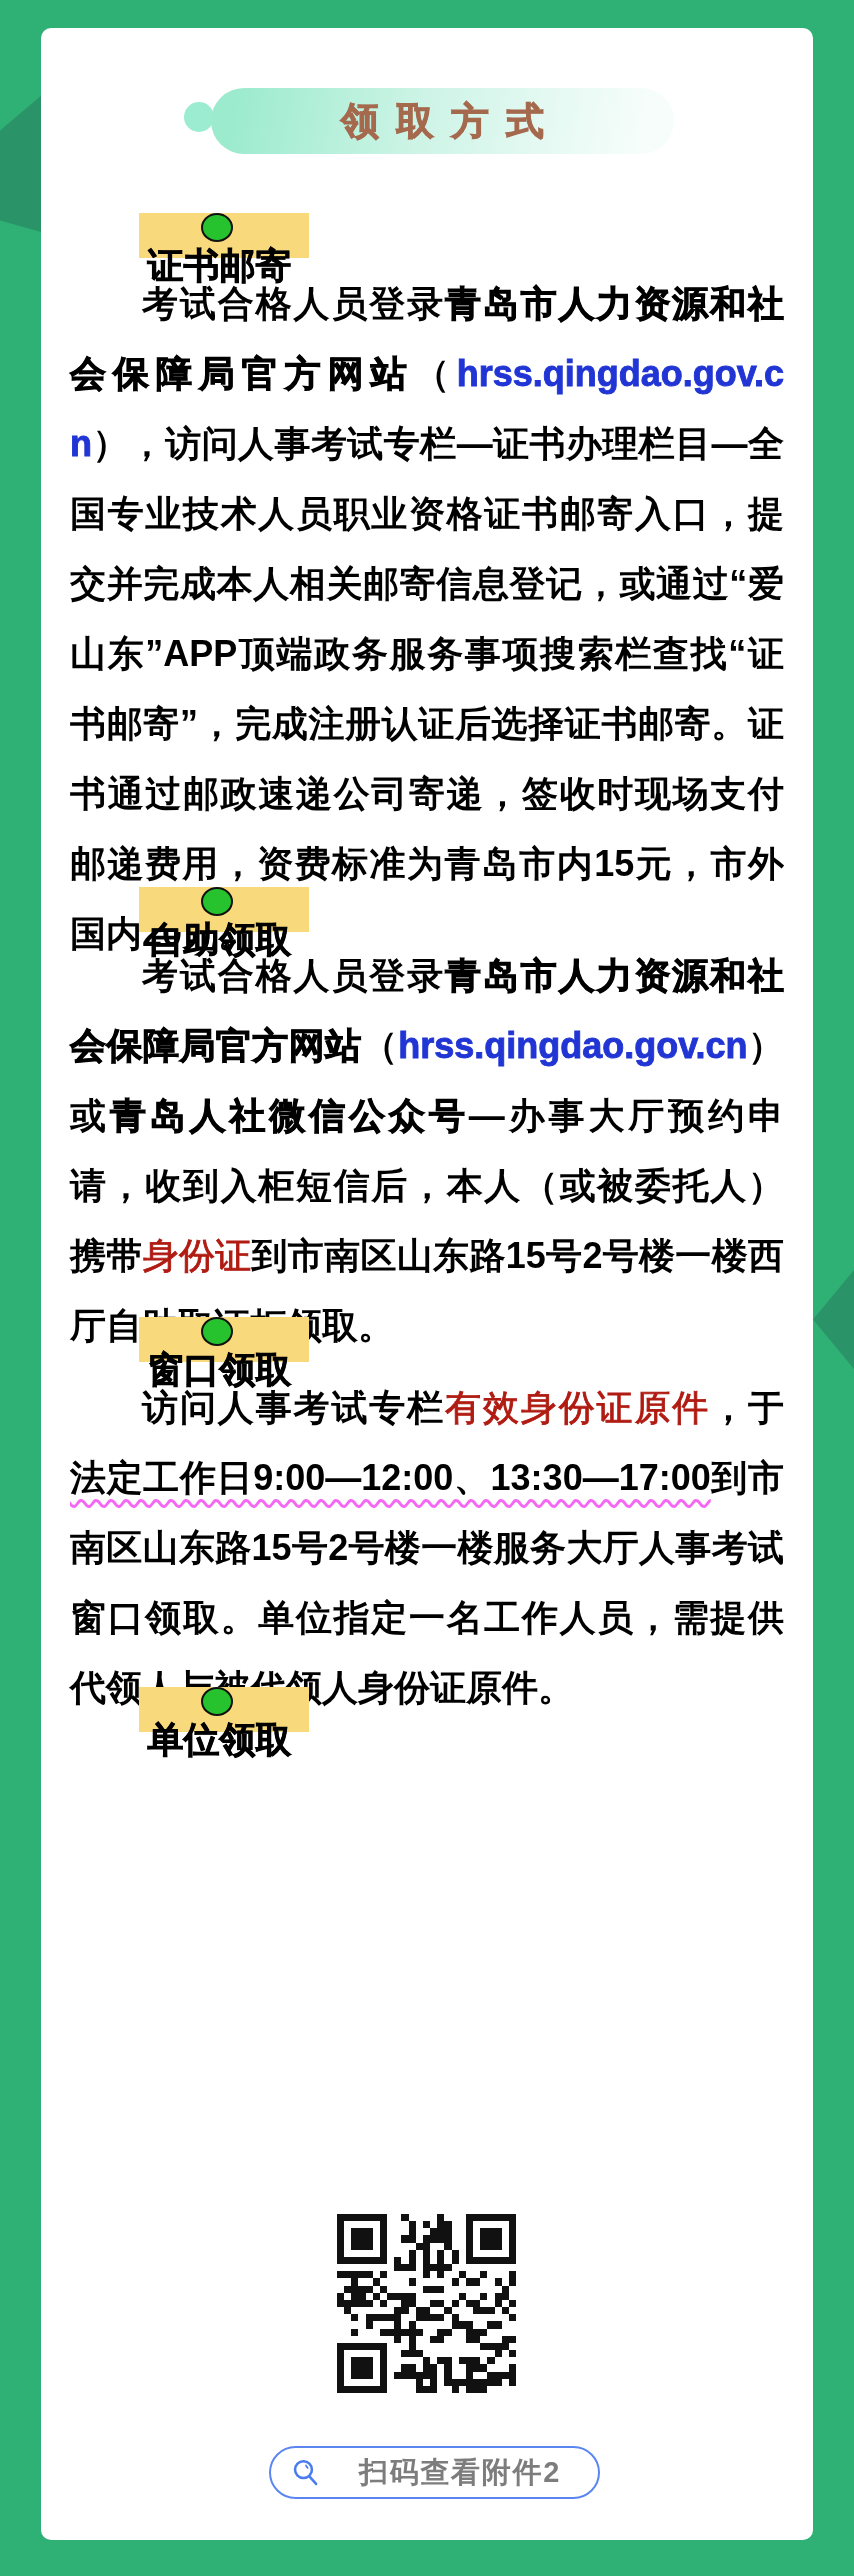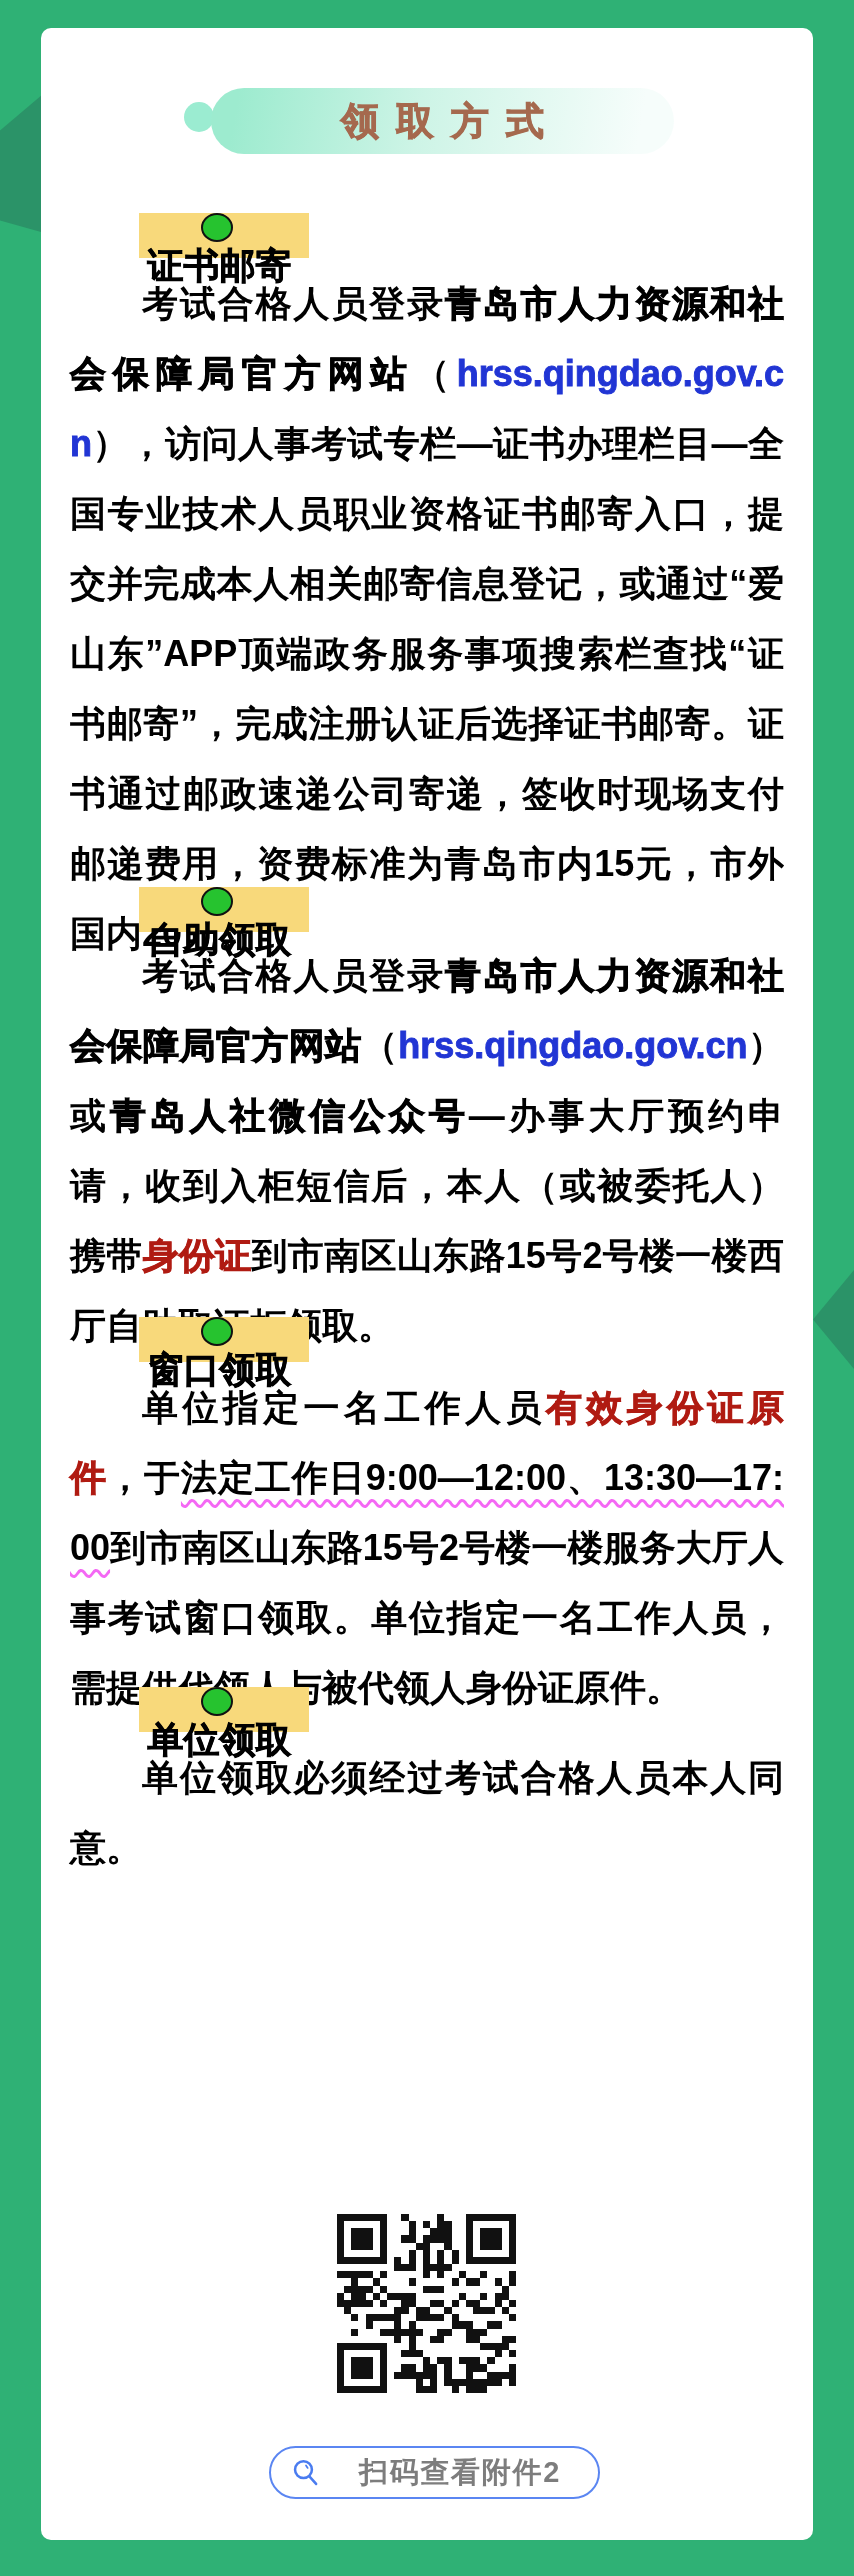--- a/index.html
+++ b/index.html
@@ -53,21 +53,21 @@
   .sec2 .badge{top:859px}  .sec2 .paras{top:913px}
   .sec3 .badge{top:1289px}  .sec3 .paras{top:1345px}
   .sec4 .badge{top:1659px}  .sec4 .paras{top:1715px}
   .paras p{
     margin:0;font-size:36px;line-height:70px;font-weight:700;color:#000;
     text-align:justify;text-indent:72px;word-break:break-all;
   }
   .run-normal{}
   .run-strong{font-weight:900;-webkit-text-stroke:0.9px #000;}
   .run-link{color:var(--link_blue,#2135d4);font-weight:900;-webkit-text-stroke:0.9px currentColor;}
-  .run-red{color:var(--emphasis_red,#b01b12);font-weight:700;-webkit-text-stroke:0.9px currentColor;}
+  .run-red{color:var(--emphasis_red,#b01b12);font-weight:400;-webkit-text-stroke:0.9px currentColor;}
   .run-wavy{
     text-decoration-line:underline;
     text-decoration-style:wavy;
     text-decoration-color:var(--wavy_pink,#f468f4);
     text-decoration-thickness:3.4px;
     text-underline-offset:8.5px;
   }
   .qr{position:absolute;left:296px;top:2186px;width:179px;height:179px;}
   .qr svg{width:100%;height:100%;display:block;}
   .footer-pill{
@@ -116,31 +116,30 @@
           <p><span class="run-normal">考试合格人员登录</span><span class="run-strong">青岛市人力资源和社会保障局官方网站</span><span class="run-normal">（</span><span class="run-link">hrss.qingdao.gov.cn</span><span class="run-normal">）或</span><span class="run-strong">青岛人社微信公众号</span><span class="run-normal">—办事大厅预约申请，收到入柜短信后，本人（或被委托人）携带</span><span class="run-red">身份证</span><span class="run-normal">到市南区山东路15号2号楼一楼西厅自助取证柜领取。</span></p>
         </div>
   </div>
 
   <div class="sec sec3">
     <div class="badge">
       <span class="badge-dot"></span>
       <span class="badge-label">窗口领取</span>
     </div>
     <div class="paras">
-          <p><span class="run-normal">单位指定一名工作人员</span><span class="run-red">有效身份证原件</span><span class="run-normal">，于</span><span class="run-wavy">法定工作日9:00—12:00、13:30—17:00</span><span class="run-normal">到市南区山东路15号2号楼一楼服务大厅人事考试窗口领取。单位指定一名工作人员，需提供代领人与被代领人身份证原件。</span></p>
+          <p><span class="run-normal">访问人事考试专栏</span><span class="run-red">有效身份证原件</span><span class="run-normal">，于</span><span class="run-wavy">法定工作日9:00—12:00、13:30—17:00</span><span class="run-normal">到市南区山东路15号2号楼一楼服务大厅人事考试窗口领取。单位指定一名工作人员，需提供代领人与被代领人身份证原件。</span></p>
         </div>
   </div>
 
   <div class="sec sec4">
     <div class="badge">
       <span class="badge-dot"></span>
       <span class="badge-label">单位领取</span>
     </div>
     <div class="paras">
-          <p><span class="run-normal">单位领取必须经过考试合格人员本人同意。</span></p>
         </div>
   </div>
 </div>
 
   <div class="qr">
     <svg viewBox="0 0 25 25" shape-rendering="crispEdges">
       <g fill="#111">
         <path d="M0 0h7v7H0z M1 1v5h5V1z M2 2h3v3H2z" fill-rule="evenodd"></path>
         <path d="M18 0h7v7h-7z M19 1v5h5V1z M20 2h3v3h-3z" fill-rule="evenodd"></path>
         <path d="M0 18h7v7H0z M1 19v5h5v-5z M2 20h3v3H2z" fill-rule="evenodd"></path>

